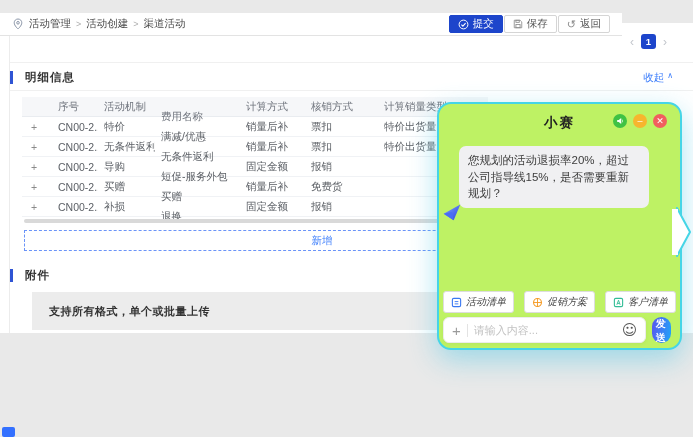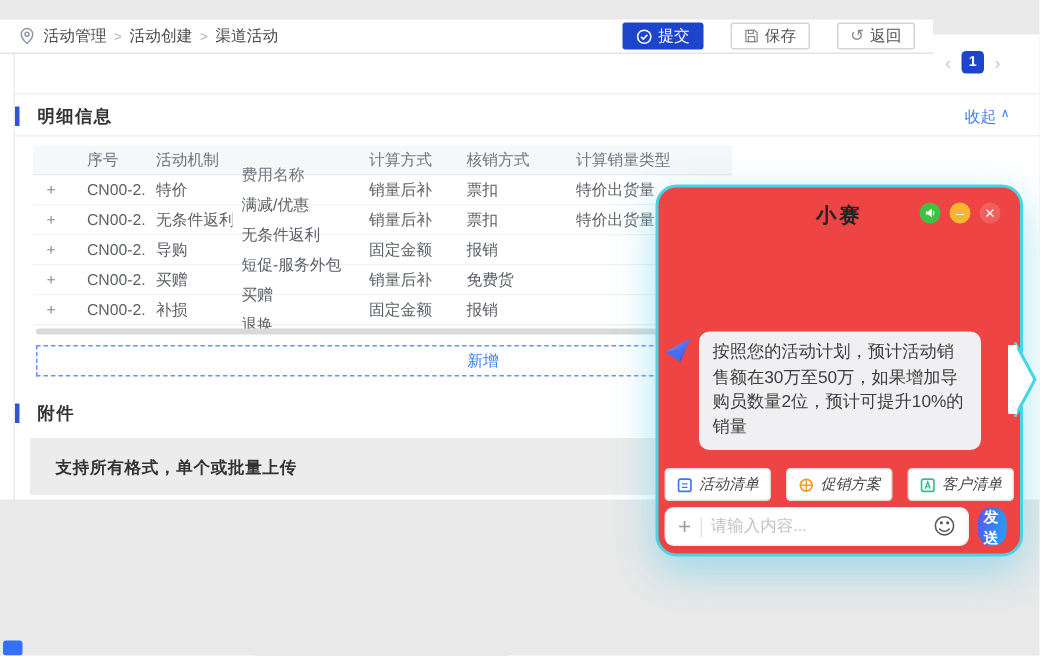--- a/index.html
+++ b/index.html
@@ -8,21 +8,21 @@
     position:relative; background:#e9e9e9; overflow:hidden;
     font-family:"Liberation Sans","DejaVu Sans",sans-serif;
   }
   
   .topbar { position:absolute; top:0; left:0; width:622px; height:23px; background:#fff;
     border-bottom:1px solid #e3e3e3; display:flex; align-items:center; justify-content:space-between;
     padding:0 12px; z-index:6;margin-top:13px; }
   .breadcrumb { display:flex; align-items:center; gap:5px; font-size:10.5px; color:#4a4a4a; }
   .crumb { cursor:pointer; white-space:nowrap; }
   .sep { color:#adadad; font-size:9px; }
-  .actions { display:flex; gap:18px; }
+  .actions { display:flex; gap:1px; }
   .btn { display:flex; align-items:center; gap:4px; height:18px; padding:0 8px; font-size:10.5px;
     border-radius:2px; border:1px solid #d5d5d5; background:#fff; color:#555; cursor:pointer; white-space:nowrap; }
   .btn.primary { background:#1d45cb; border-color:#1d45cb; color:#fff; }
   .btn .glyph { font-size:11px; color:#8a8a8a; line-height:1; }
   
   .panel { position:absolute; top:23px; left:0; width:693px; height:310px; background:#fff; z-index:1; }
   .panel-left-line { position:absolute; top:23px; left:9px; width:1px; height:310px; background:#ececec; z-index:2; }
   .divider { position:absolute; left:10px; width:683px; height:1px; background:#f0f0f0; z-index:2; }
   .dashed-line { position:absolute; top:23px; left:63px; width:545px; border-top:1px dashed #6a93f8; z-index:3; }
   .pagination { position:absolute; top:34px; left:630px; display:flex; align-items:center; gap:7px; z-index:3; }
@@ -40,26 +40,26 @@
   .t-row { display:flex; align-items:center; height:20px; border-bottom:1px solid #f0f2f5; background:#fff; }
   .t-head { background:#f6f7f9; border-bottom:1px solid #e9ecf0; }
   .c { padding-left:6px; font-size:10.5px; color:#5c6066; white-space:nowrap; overflow:hidden; }
   .t-head .c { color:#70757e; }
   .c0 { width:30px; padding-left:9px; color:#8a8a8a; cursor:pointer; }
   .c1 { width:46px; } .c2 { width:57px; } .c3 { width:85px;margin-top:21px; } .c4 { width:65px; } .c5 { width:73px; } .c6 { width:110px; }
   .h-scrollbar { position:absolute; left:24px; top:219px; width:594px; height:4px; background:#d9d9d9; border-radius:2px; z-index:3; cursor:pointer; }
   .add-box { position:absolute; left:24px; top:230px; width:596px; height:21px; border:1px dashed #6a93f8;
     display:flex; align-items:center; justify-content:center; z-index:3; cursor:pointer; }
   .add-label { color:#3d7efb; font-size:10.5px; }
-  .upload-box { position:absolute; left:20px; top:292px; width:600px; height:38px; background:#ececec;
+  .upload-box { position:absolute; left:32px; top:292px; width:600px; height:38px; background:#ececec;
     display:flex; align-items:center; padding-left:17px; z-index:3; cursor:pointer; }
   .upload-hint { font-size:11px; font-weight:bold; color:#333; letter-spacing:0.5px; }
   
-  .chat { position:absolute; left:437px; top:102px; width:245px; height:248px; background:#ef4444;
-    border:2px solid #45d5e6; border-radius:14px; box-shadow:0 10px 28px rgba(64,196,228,.45); z-index:10;margin-top:21px; }
+  .chat { position:absolute; left:437px; top:102px; width:245px; height:248px; background:#bef264;
+    border:2px solid #45d5e6; border-radius:14px; box-shadow:0 10px 28px rgba(64,196,228,.45); z-index:10; }
   .chat-tail { position:absolute; right:-14px; top:100px; z-index:9; }
   .chat-title { position:absolute; top:10px; left:0; width:100%; text-align:center; font-size:13.5px;
     font-weight:bold; color:#222; letter-spacing:2px; }
   .chat-controls { position:absolute; top:10px; right:13px; display:flex; gap:6px; }
   .ctrl { width:14px; height:14px; border-radius:50%; display:flex; align-items:center; justify-content:center;
     color:#fff; font-size:9px; line-height:1; cursor:pointer; }
   .ctrl.green { background:#3fc244; } .ctrl.yellow { background:#f6b62e; } .ctrl.red { background:#f15e5e; }
   .bubble { position:absolute; background:#f0f0f2; border-radius:7px; padding:6px 9px;
     font-size:11.5px; line-height:1.45; color:#3d3d3d; }
   .bubble1 { left:20px; top:42px; width:190px; }
@@ -228,32 +228,32 @@
       </svg>
     </span>
     <span class="ctrl yellow">
       <span>–</span>
     </span>
     <span class="ctrl red">
       <span>✕</span>
     </span>
   </div>
 
+  <div class="bubble bubble1">您规划的活动退损率20%，超过公司指导线15%，是否需要重新规划？</div>
 
   <svg class="avatar" viewBox="0 0 24 24">
     <defs>
       <linearGradient id="av" x1="0" y1="0" x2="1" y2="1">
         <stop offset="0" stop-color="#7fa8ff"></stop>
           <stop offset="1" stop-color="#2b3fe0"></stop>
       </linearGradient>
     </defs>
     <polygon points="2,14 22,3 14,22" fill="url(#av)"></polygon>
     <polygon points="2,14 12,12 14,22" fill="#4a6cf5"></polygon>
   </svg>
-  <div class="bubble bubble2">按照您的活动计划，预计活动销售额在30万至50万，如果增加导购员数量2位，预计可提升10%的销量</div>
 
   <div class="chips">
     <span class="chip">
       <svg width="11" height="11" viewBox="0 0 12 12">
         <rect x="1.5" y="1.5" width="9" height="9" rx="1.5" fill="none" stroke="#3a78f2" stroke-width="1.2"></rect>
         <path d="M4 5h4M4 7.5h4" stroke="#3a78f2" stroke-width="1"></path>
       </svg>
       <span>活动清单</span>
     </span>
     <span class="chip">

